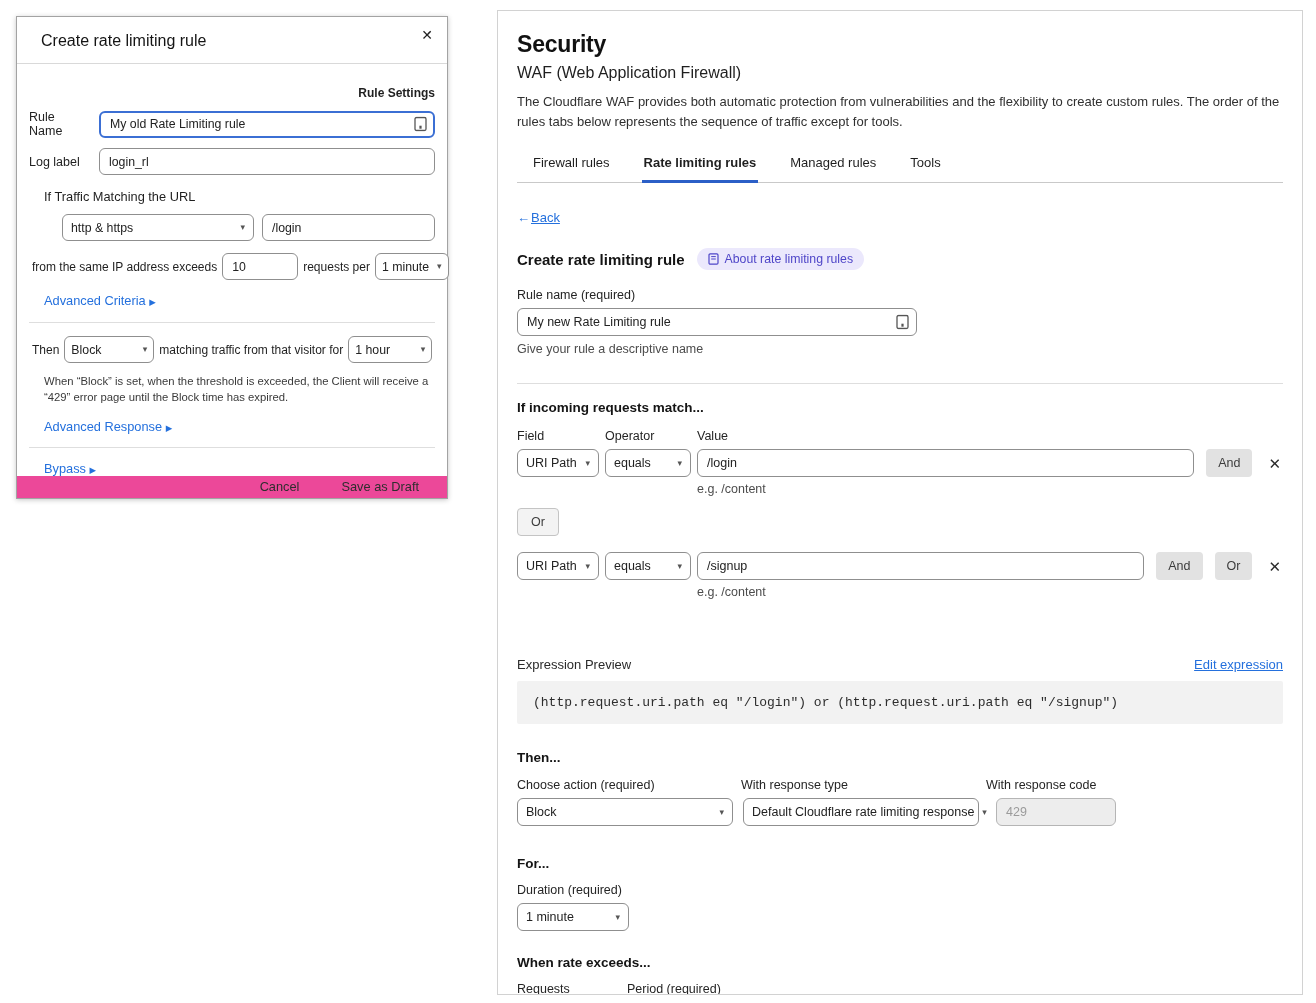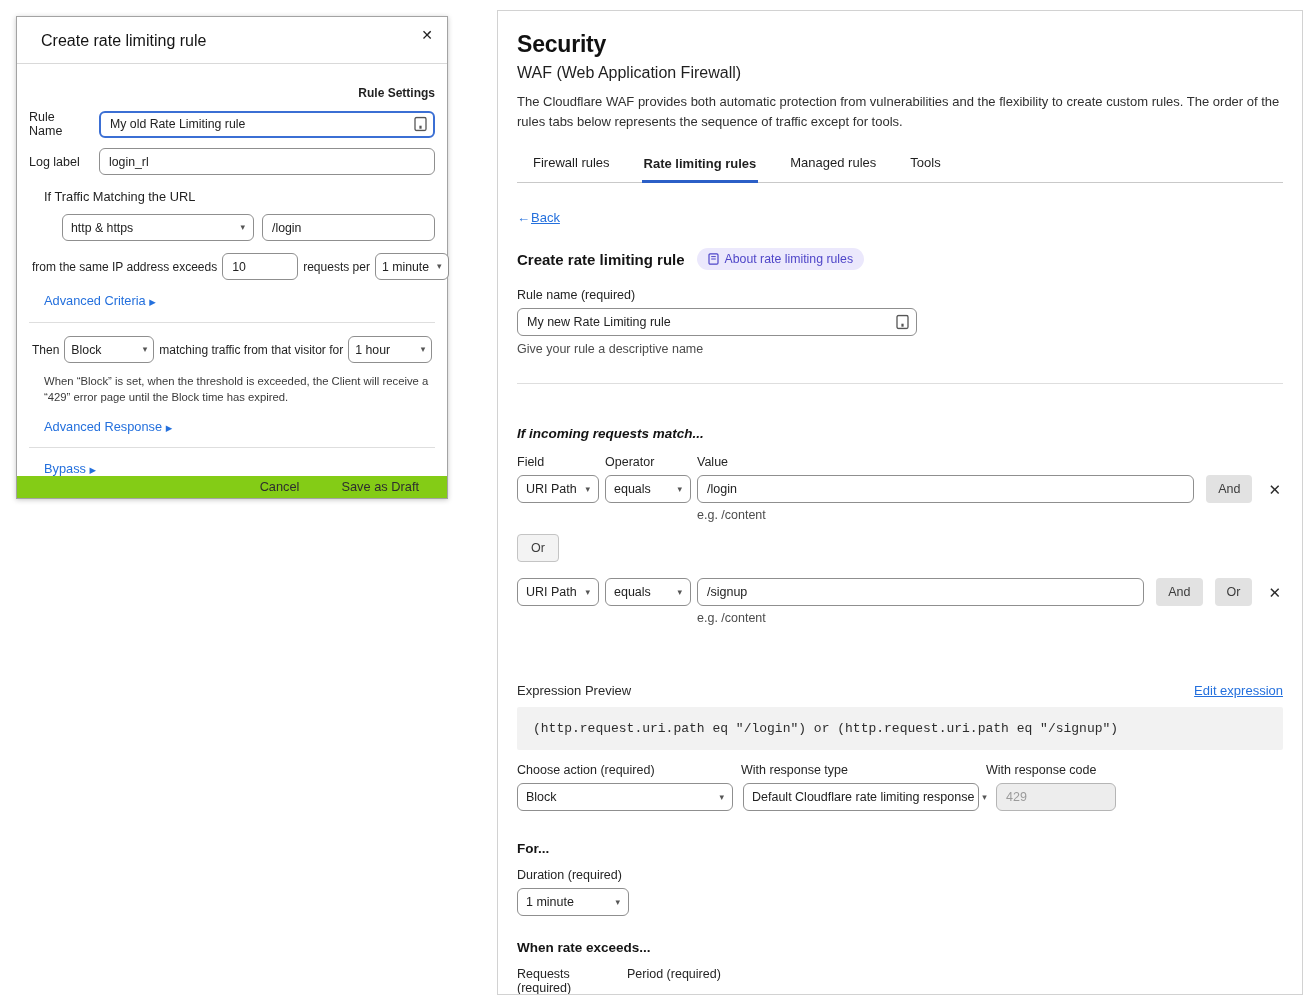--- a/index.html
+++ b/index.html
@@ -37,33 +37,33 @@
   .modal-close { position:absolute; right:14px; top:10px; background:none; border:none;
     font-size:14px; color:#222; cursor:pointer; }
   .modal-body { padding:12px 12px 0 12px; font-size:12.5px; }
   .modal .row { display:flex; align-items:center; gap:8px; margin-top:10px; }
   .modal .lbl { width:62px; flex:none; font-size:12.5px; color:#222; }
   .modal .sel, .modal .inp, .modal .chip { height:27px; font-size:12.3px; }
   .m-sec { font-weight:700; font-size:12px; margin:10px 0 4px 15px;text-align:right; }
   .m-note { font-size:11.3px; color:#3a3a3a; line-height:1.45; margin:10px 0 0 15px; width:392px; }
   .m-link { display:inline-block; margin:13px 0 0 15px; font-size:12.8px; font-weight:400; }
   .m-link .tri { font-size:8.5px; }
-  .modal-foot { margin-top:auto; background:#84cc16; height:47px; display:flex; align-items:center;
+  .modal-foot { margin-top:auto; background:#ec4899; height:47px; display:flex; align-items:center;
     justify-content:flex-end; gap:42px; padding:0 28px; }
   .modal-foot button { background:none; border:none; font-size:12.8px; color:#2e2e2e; cursor:pointer;
     font-family:"Liberation Sans",sans-serif; }
   .focusblue { border:2px solid #3b6fd4 !important; }
 
   
   .card { position:absolute; left:497px; top:10px; width:806px; height:985px;
     background:#fff; border:1px solid #d2d2d2; padding:20px 19px 0 19px; overflow:hidden; }
   .pg-title { font-size:23px; font-weight:700; letter-spacing:-.2px; color:#111; }
   .pg-sub { font-size:16px; font-weight:400; color:#1f1f1f; margin-top:6px; }
   .pg-desc { font-size:13px; color:#303030; line-height:1.5; margin-top:10px; max-width:772px; }
-  .tabs { display:flex; gap:30px; margin-top:18px; padding-left:14px; border-bottom:1px solid #c9c9c9;align-items:flex-end; }
+  .tabs { display:flex; gap:30px; margin-top:18px; padding-left:14px; border-bottom:1px solid #c9c9c9; }
   .tab { font-size:13px; color:#1f1f1f; padding:6px 2px 9px 2px; cursor:pointer; border-bottom:3px solid transparent; }
   .tab.active { font-weight:700; border-bottom:3px solid #2b5fc7; margin-bottom:-1px; }
   .back { display:inline-flex; align-items:center; gap:1px; margin-top:27px; font-size:13px; }
   .form-head { display:flex; align-items:center; gap:12px; margin-top:22px; }
   .form-title { font-size:15px; font-weight:700; color:#141414; }
   .badge { display:inline-flex; align-items:center; gap:6px; background:#ebe8fc; color:#4f46c8;
     font-size:12.3px; border-radius:11px; padding:4px 11px; cursor:pointer; }
   .field-label { font-size:12.5px; color:#252525; margin-bottom:6px; }
   .sec-h { font-size:13.5px; font-weight:700; color:#141414; }
   .mrow { display:flex; align-items:center; gap:6px; }
@@ -198,21 +198,21 @@
       <svg class="aficon" width="13" height="15" viewBox="0 0 13 15">
           <rect x="1" y="1" width="11" height="13" rx="1.5" fill="none" stroke="#555" stroke-width="1.3"></rect>
           <rect x="5.4" y="9.2" width="2.2" height="3" fill="#555"></rect>
         </svg>
     </span>
     <div class="helper" style="margin-top:6px;">Give your rule a descriptive name</div>
   </div>
 
   <hr class="div" style="margin:27px 0 0 0;">
 
-  <div class="sec-h" style="margin-top:42px;font-style:italic;">If incoming requests match...</div>
+  <div class="sec-h" style="margin-top:16px;">If incoming requests match...</div>
 
   <div class="lblrow" style="margin-top:14px;">
     <span style="width:88px;">Field</span>
     <span style="width:92px;">Operator</span>
     <span>Value</span>
   </div>
 
   
   <div class="mrow">
     <div class="sel w-field">
@@ -248,20 +248,21 @@
   </div>
   <div class="helper indent">e.g. /content</div>
 
   <div class="expr-head" style="margin-top:58px;">
     <span>Expression Preview</span>
     <a class="link u" style="font-size:13px;">Edit expression</a>
   </div>
   <div class="codebox">(http.request.uri.path eq "/login") or (http.request.uri.path eq "/signup")</div>
 
   
+  <div class="sec-h" style="margin-top:26px;">Then...</div>
   <div class="lblrow" style="margin-top:13px;">
     <span style="width:224px;">Choose action (required)</span>
     <span style="width:245px;">With response type</span>
     <span>With response code</span>
   </div>
   <div class="mrow" style="gap:10px;">
     <div class="sel" style="width:216px;">
       <span>Block</span>
       <span class="caret">▾</span>
     </div>

